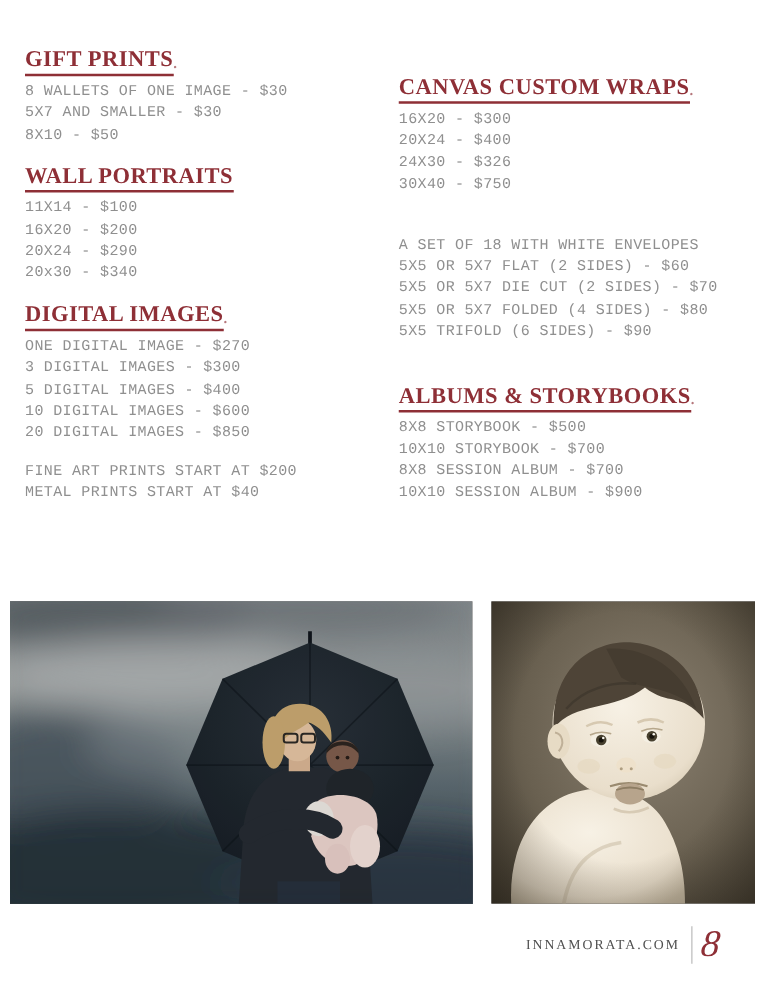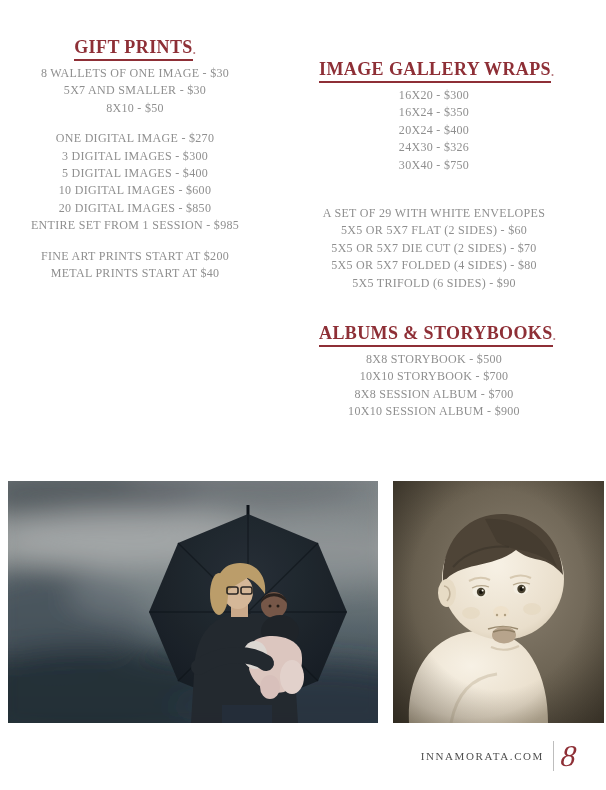--- a/index.html
+++ b/index.html
@@ -9,38 +9,39 @@
   }
   html,body{margin:0;padding:0;}
   body{
     width:606px;height:790px;background:#ffffff;
     font-family:"Liberation Serif", serif;
     position:relative;overflow:hidden;
   }
   .page{position:absolute;inset:0;}
 
   
-  .price-col{position:absolute;text-align:center;}
+  .price-col{position:absolute;text-align:left;}
   .col-left{top:37px;left:20px;width:230px;}
   .col-right{top:59px;left:319px;width:230px;}
   .price-section{margin:0 0 13px 0;}
   .col-right .price-section{margin-bottom:31px;}
   .section-header{margin:0 0 4px 0;font-size:0;white-space:nowrap;}
   .section-title{
     display:inline-block;color:var(--accent);
     font-size:18px;line-height:21px;font-weight:700;letter-spacing:0.4px;
     border-bottom:2px solid var(--accent);padding-bottom:1px;
   }
   .title-suffix{
     display:inline-block;color:var(--accent);opacity:.65;
     font-size:12px;line-height:21px;vertical-align:bottom;
   }
   .price-line{
     color:var(--body-text);font-size:12px;line-height:17.4px;letter-spacing:0.3px;
     white-space:nowrap;
+    font-family:Liberation Mono, monospace;
   }
 
   
   .photo{position:absolute;top:481px;height:242px;overflow:hidden;background:#777;}
   .photo svg{display:block;width:100%;height:100%;}
   .photo-left{left:8px;width:370px;}
   .photo-right{left:393px;width:211px;}
 
   
   .footer{
@@ -63,44 +64,50 @@
 <div class="page">
 
   <div class="price-col col-left">
       <section class="price-section">
         <h2 class="section-header"><span class="section-title">GIFT PRINTS</span><span class="title-suffix">.</span></h2>
         <div class="price-line">8 WALLETS OF ONE IMAGE - $30</div>
         <div class="price-line">5X7 AND SMALLER - $30</div>
         <div class="price-line">8X10 - $50</div>
       </section>
       <section class="price-section">
+        <h2 class="section-header"><span class="section-title">WALL PORTRAITS</span></h2>
+        <div class="price-line">11X14 - $100</div>
+        <div class="price-line">16X20 - $200</div>
+        <div class="price-line">20X24 - $290</div>
+        <div class="price-line">20x30 - $340</div>
+      </section>
+      <section class="price-section">
+        <h2 class="section-header"><span class="section-title">DIGITAL IMAGES</span><span class="title-suffix">.</span></h2>
         <div class="price-line">ONE DIGITAL IMAGE - $270</div>
         <div class="price-line">3 DIGITAL IMAGES - $300</div>
         <div class="price-line">5 DIGITAL IMAGES - $400</div>
         <div class="price-line">10 DIGITAL IMAGES - $600</div>
         <div class="price-line">20 DIGITAL IMAGES - $850</div>
-        <div class="price-line">ENTIRE SET FROM 1 SESSION - $985</div>
       </section>
       <section class="price-section">
         <div class="price-line">FINE ART PRINTS START AT $200</div>
         <div class="price-line">METAL PRINTS START AT $40</div>
       </section>
     </div>
 
   <div class="price-col col-right">
       <section class="price-section">
-        <h2 class="section-header"><span class="section-title">IMAGE GALLERY WRAPS</span><span class="title-suffix">.</span></h2>
+        <h2 class="section-header"><span class="section-title">CANVAS CUSTOM WRAPS</span><span class="title-suffix">.</span></h2>
         <div class="price-line">16X20 - $300</div>
-        <div class="price-line">16X24 - $350</div>
         <div class="price-line">20X24 - $400</div>
         <div class="price-line">24X30 - $326</div>
         <div class="price-line">30X40 - $750</div>
       </section>
       <section class="price-section">
-        <div class="price-line">A SET OF 29 WITH WHITE ENVELOPES</div>
+        <div class="price-line">A SET OF 18 WITH WHITE ENVELOPES</div>
         <div class="price-line">5X5 OR 5X7 FLAT (2 SIDES) - $60</div>
         <div class="price-line">5X5 OR 5X7 DIE CUT (2 SIDES) - $70</div>
         <div class="price-line">5X5 OR 5X7 FOLDED (4 SIDES) - $80</div>
         <div class="price-line">5X5 TRIFOLD (6 SIDES) - $90</div>
       </section>
       <section class="price-section">
         <h2 class="section-header"><span class="section-title">ALBUMS &amp; STORYBOOKS</span><span class="title-suffix">.</span></h2>
         <div class="price-line">8X8 STORYBOOK - $500</div>
         <div class="price-line">10X10 STORYBOOK - $700</div>
         <div class="price-line">8X8 SESSION ALBUM - $700</div>

